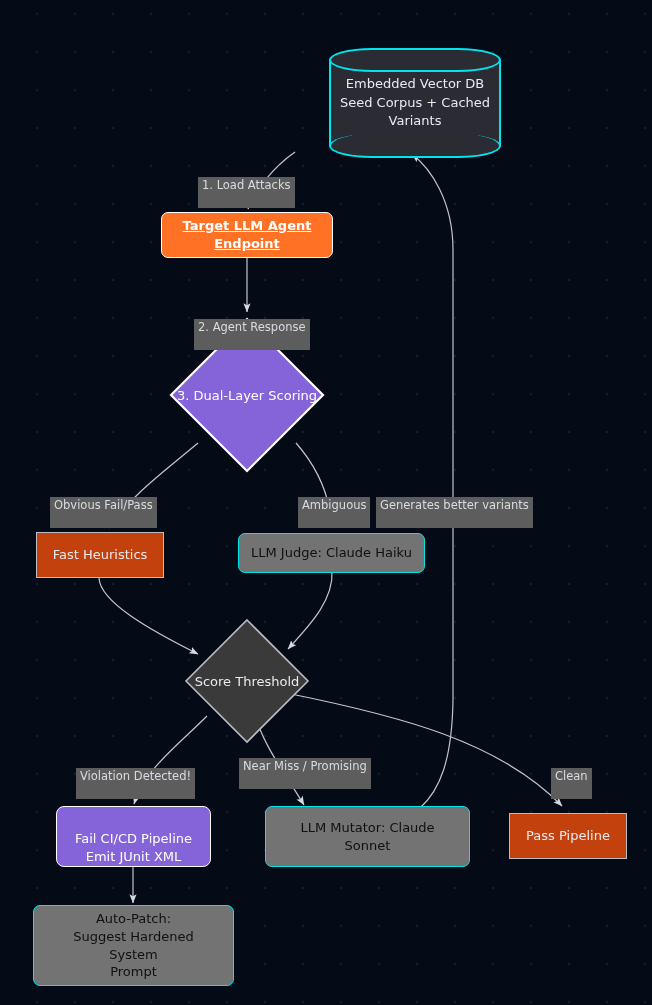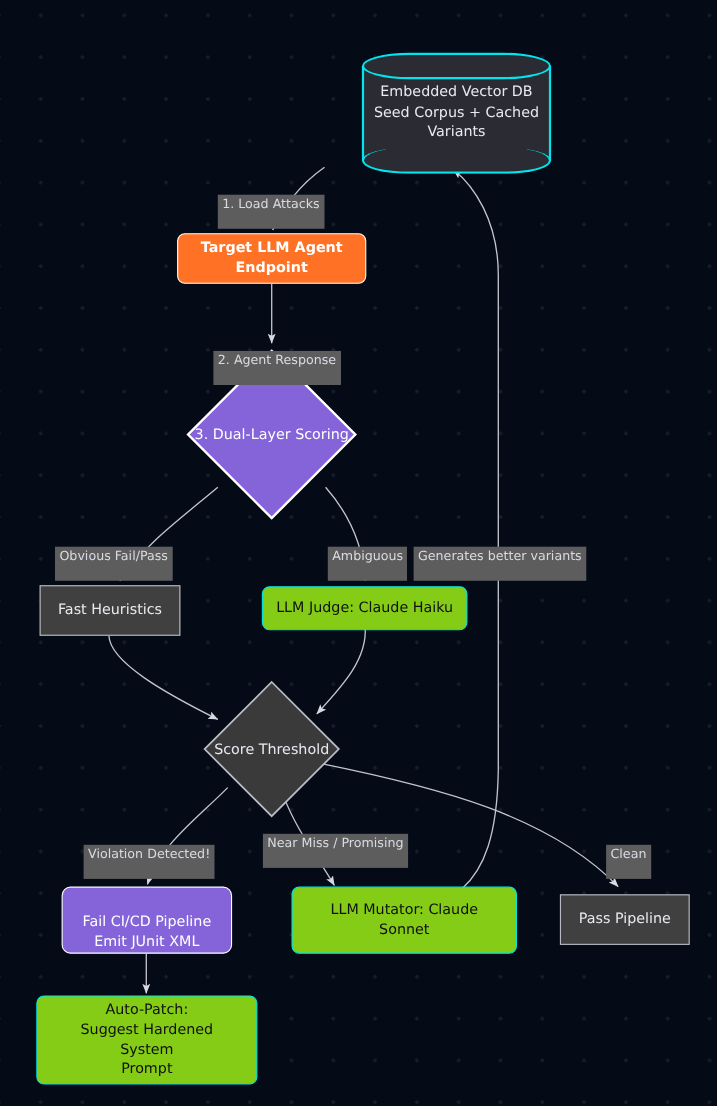--- a/index.html
+++ b/index.html
@@ -14,27 +14,27 @@
     position:relative;
   }
   #canvas{position:absolute;left:0;top:0;width:652px;height:1005px;}
   svg.edges{position:absolute;left:0;top:0;width:652px;height:1005px;pointer-events:none;}
 
   .node{position:absolute;box-sizing:border-box;display:flex;align-items:center;
         justify-content:center;text-align:center;line-height:1.38;}
   .node span{display:block;width:100%;padding:0 8px;box-sizing:border-box;}
 
   
-  .n-dark{background:#404040;border:1.2px solid #b9bcc4;color:#e8eaf0;font-size:13px;}
+  .n-dark{background:#c2410c;border:1.2px solid #b9bcc4;color:#e8eaf0;font-size:13px;}
   
-  .n-orange{background:#ff7225;border:1.6px solid #ffffff;border-radius:7px;color:#ffffff;font-size:13px;font-weight:600;}
+  .n-orange{background:#ff7225;border:1.6px solid #ffffff;border-radius:7px;color:#ffffff;font-size:13px;font-weight:600;text-decoration:underline;}
   
   .n-purple{background:#8464d8;border:1.6px solid #ffffff;border-radius:8px;color:#ffffff;font-size:13px;}
   
-  .n-cyan{background:#84cc16;border:1.6px solid #00e5e5;border-radius:7px;color:#101010;font-size:13px;}
+  .n-cyan{background:#737373;border:1.6px solid #00e5e5;border-radius:7px;color:#101010;font-size:13px;}
 
   
   .n-db{position:absolute;box-sizing:border-box;}
   .db-body{position:absolute;left:0;right:0;top:12px;bottom:12px;background:#2b2b33;
            border-left:2px solid #00e5ee;border-right:2px solid #00e5ee;}
   .db-top{position:absolute;left:0;top:0;width:100%;height:24px;box-sizing:border-box;
           background:#2b2b33;border:2px solid #00e5ee;border-radius:50%/100%;}
   .db-bot{position:absolute;left:0;bottom:0;width:100%;height:24px;box-sizing:border-box;
           background:#2b2b33;border:2px solid #00e5ee;border-radius:50%/100%;border-top:none;}
   .db-text{position:absolute;left:0;right:0;top:0;bottom:0;display:flex;align-items:center;

